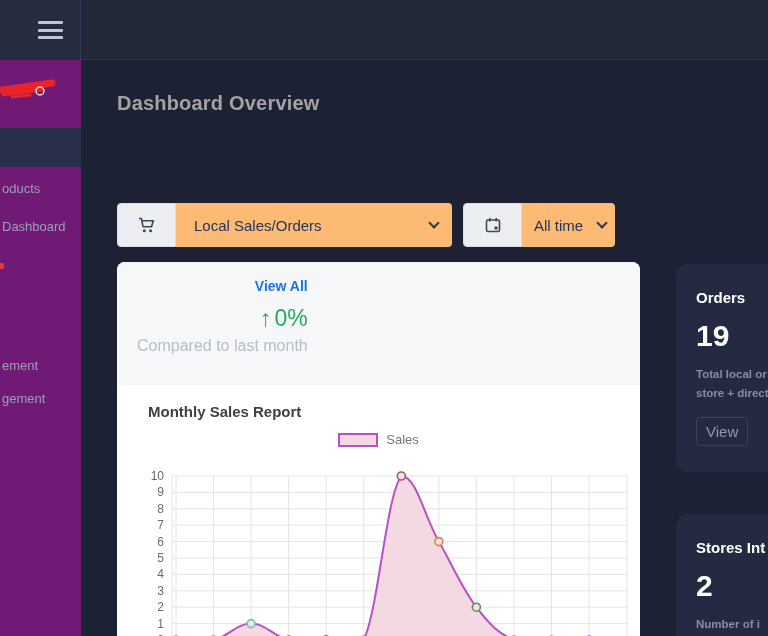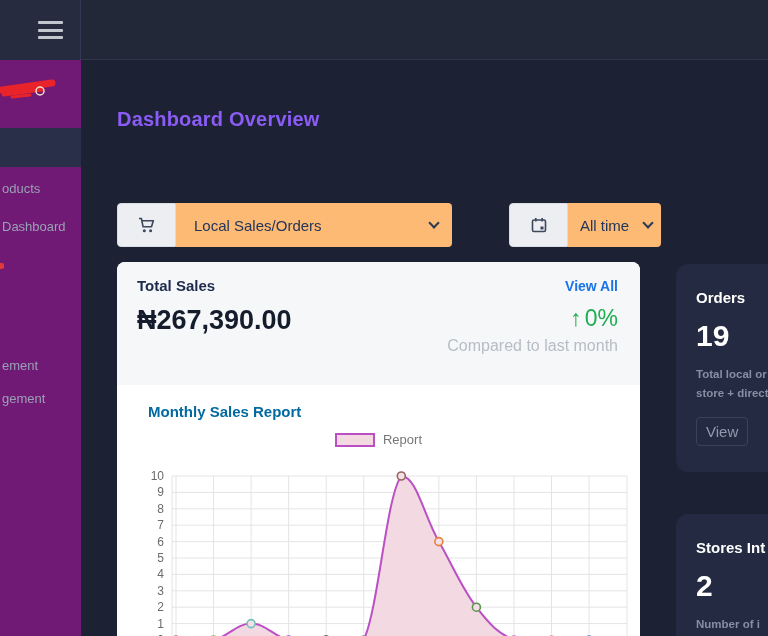--- a/index.html
+++ b/index.html
@@ -26,26 +26,26 @@
   .logo-wrap { position:absolute; left:0; top:14px; width:64px; height:28px; }
   .sidebar-active { position:absolute; left:0; top:68px; width:81px; height:39px;
     background:#2a2f49; cursor:pointer; }
   .si { position:absolute; left:2px; font-size:13px; color:#9aa0b5;
     white-space:nowrap; cursor:pointer; }
   .si1 { top:121px; } .si2 { top:159px; } .si3 { top:298px; } .si4 { top:331px; }
   .red-frag { position:absolute; left:0; top:203px; width:4px; height:6px;
     background:#e23a3a; border-radius:0 2px 2px 0; }
 
   
-  .page-title { position:absolute; left:117px; top:108px; font-size:20px;
-    font-weight:bold; color:#8b5cf6; letter-spacing:.2px; z-index:3; }
+  .page-title { position:absolute; left:117px; top:92px; font-size:20px;
+    font-weight:bold; color:#a3a3a3; letter-spacing:.2px; z-index:3; }
 
   .filter-group { position:absolute; top:203px; height:44px; display:flex; z-index:3; }
   .fg1 { left:117px; width:335px; }
-  .fg2 { left:509px; width:152px; }
+  .fg2 { left:463px; width:152px; }
   .icon-box { width:59px; height:44px; background:#eceef2; border:1px solid #d9dde3;
     border-radius:4px 0 0 4px; display:flex; align-items:center; justify-content:center; flex:none; }
   .select-box { flex:1; height:44px; background:#fdba74; border-radius:0 4px 4px 0;
     display:flex; align-items:center; cursor:pointer; overflow:hidden; position:relative; }
   .select-box .val { font-size:15px; color:#22355a; white-space:nowrap; }
   .fg1 .val { margin-left:18px; } .fg2 .val { margin-left:12px; }
   .caret { position:absolute; right:14px; top:16px; width:8px; height:8px;
     border-right:2px solid #2d3a55; border-bottom:2px solid #2d3a55;
     transform:rotate(45deg); }
   .fg2 .caret { right:9px; }
@@ -58,21 +58,21 @@
   .stats-title { font-size:15px; font-weight:bold; color:#1d2a4c; }
   .stats-amount { margin-top:11px; font-size:27px; font-weight:800; color:#151c2c; }
   .stats-right { text-align:right; }
   .view-all { font-size:14px; font-weight:bold; color:#1a73e8; cursor:pointer;
     background:none; border:none; font-family:inherit; }
   .trend { margin-top:10px; font-size:23px; color:#1fae53; }
   .trend .arrow { margin-right:3px; }
   .compare { margin-top:5px; font-size:16px; color:#b7bdc4; }
 
   .chart-section { background:#ffffff; padding-top:18px; }
-  .chart-title { margin-left:31px; font-size:15px; font-weight:bold; color:#0369a1; }
+  .chart-title { margin-left:31px; font-size:15px; font-weight:bold; color:#404040; }
   .legend { display:flex; justify-content:center; align-items:center; margin-top:12px; height:15px; }
   .legend-box { width:40px; height:14px; background:#f3dae2; border:2px solid #bb4fc4; }
   .legend-label { margin-left:8px; font-size:13px; color:#777777; }
   .chart-svg { display:block; margin-top:4px; }
 
   
   .dark-card { position:absolute; left:676px; width:140px; background:#242a41;
     border-radius:12px; padding:25px 20px; z-index:3; }
   .orders-card { top:264px; height:208px; }
   .stores-card { top:514px; height:200px; }
@@ -139,38 +139,34 @@
     </svg>
   </div>
   <div class="select-box" role="listbox">
     <span class="val">All time</span>
     <span class="caret"></span>
   </div>
 </div>
 
 <div class="big-card">
   <div class="stats">
-    <div class="stats-left">
-      <div class="stats-title">Total Sales</div>
-      <div class="stats-amount">₦267,390.00</div>
-    </div>
     <div class="stats-right">
       <button class="view-all">View All</button>
       <div class="trend">
         <span class="arrow">↑</span><span>0%</span>
       </div>
       <div class="compare">Compared to last month</div>
     </div>
   </div>
 
   <div class="chart-section">
     <div class="chart-title">Monthly Sales Report</div>
     <div class="legend">
       <span class="legend-box"></span>
-      <span class="legend-label">Report</span>
+      <span class="legend-label">Sales</span>
     </div>
     <svg class="chart-svg" width="523" height="250" viewBox="0 0 523 250">
         <line x1="55" y1="189" x2="510" y2="189" stroke="#e4e4e4" stroke-width="1"></line>
         <text x="47" y="193" text-anchor="end" font-size="12" fill="#6b6b6b">0</text>
         <line x1="55" y1="172.6" x2="510" y2="172.6" stroke="#e4e4e4" stroke-width="1"></line>
         <text x="47" y="176.6" text-anchor="end" font-size="12" fill="#6b6b6b">1</text>
         <line x1="55" y1="156.2" x2="510" y2="156.2" stroke="#e4e4e4" stroke-width="1"></line>
         <text x="47" y="160.2" text-anchor="end" font-size="12" fill="#6b6b6b">2</text>
         <line x1="55" y1="139.79999999999998" x2="510" y2="139.79999999999998" stroke="#e4e4e4" stroke-width="1"></line>
         <text x="47" y="143.79999999999998" text-anchor="end" font-size="12" fill="#6b6b6b">3</text>

